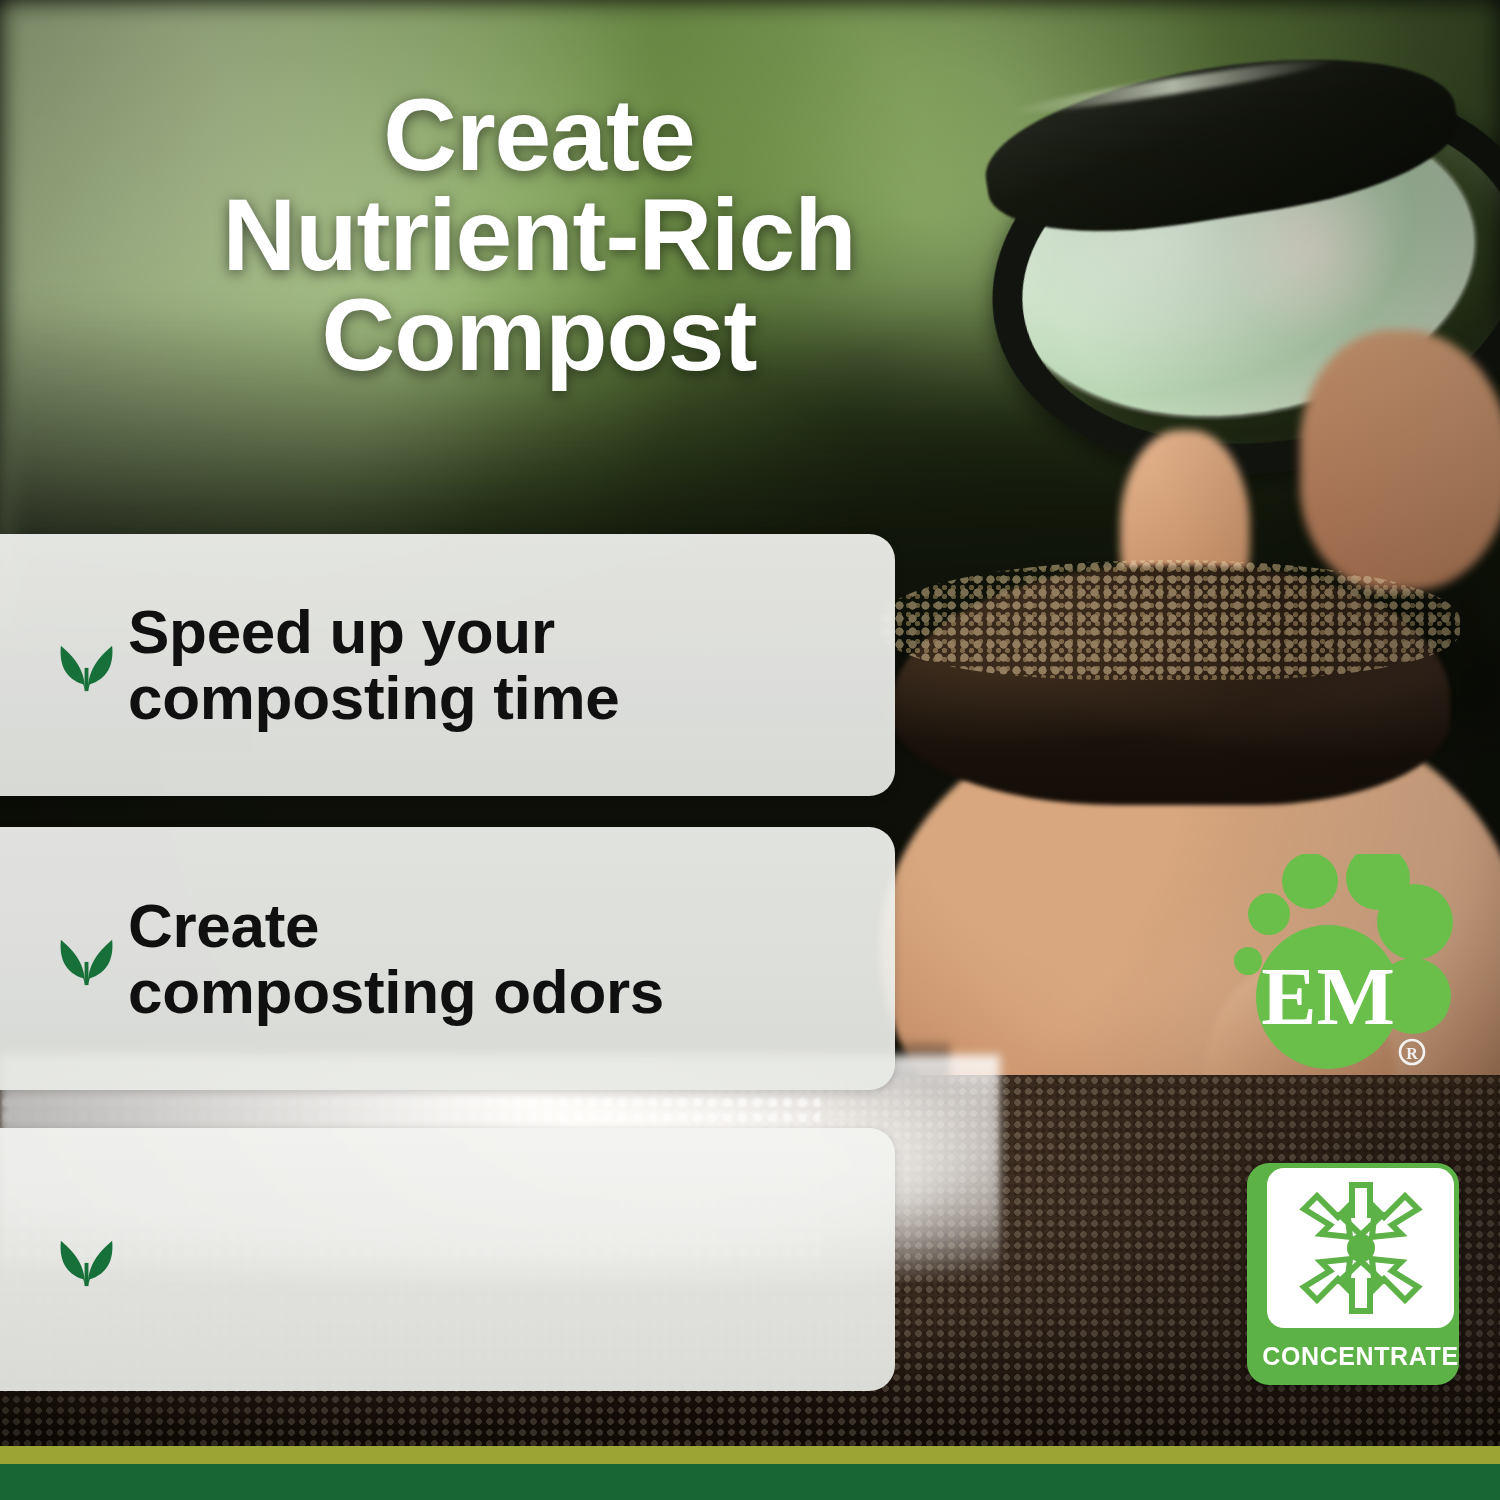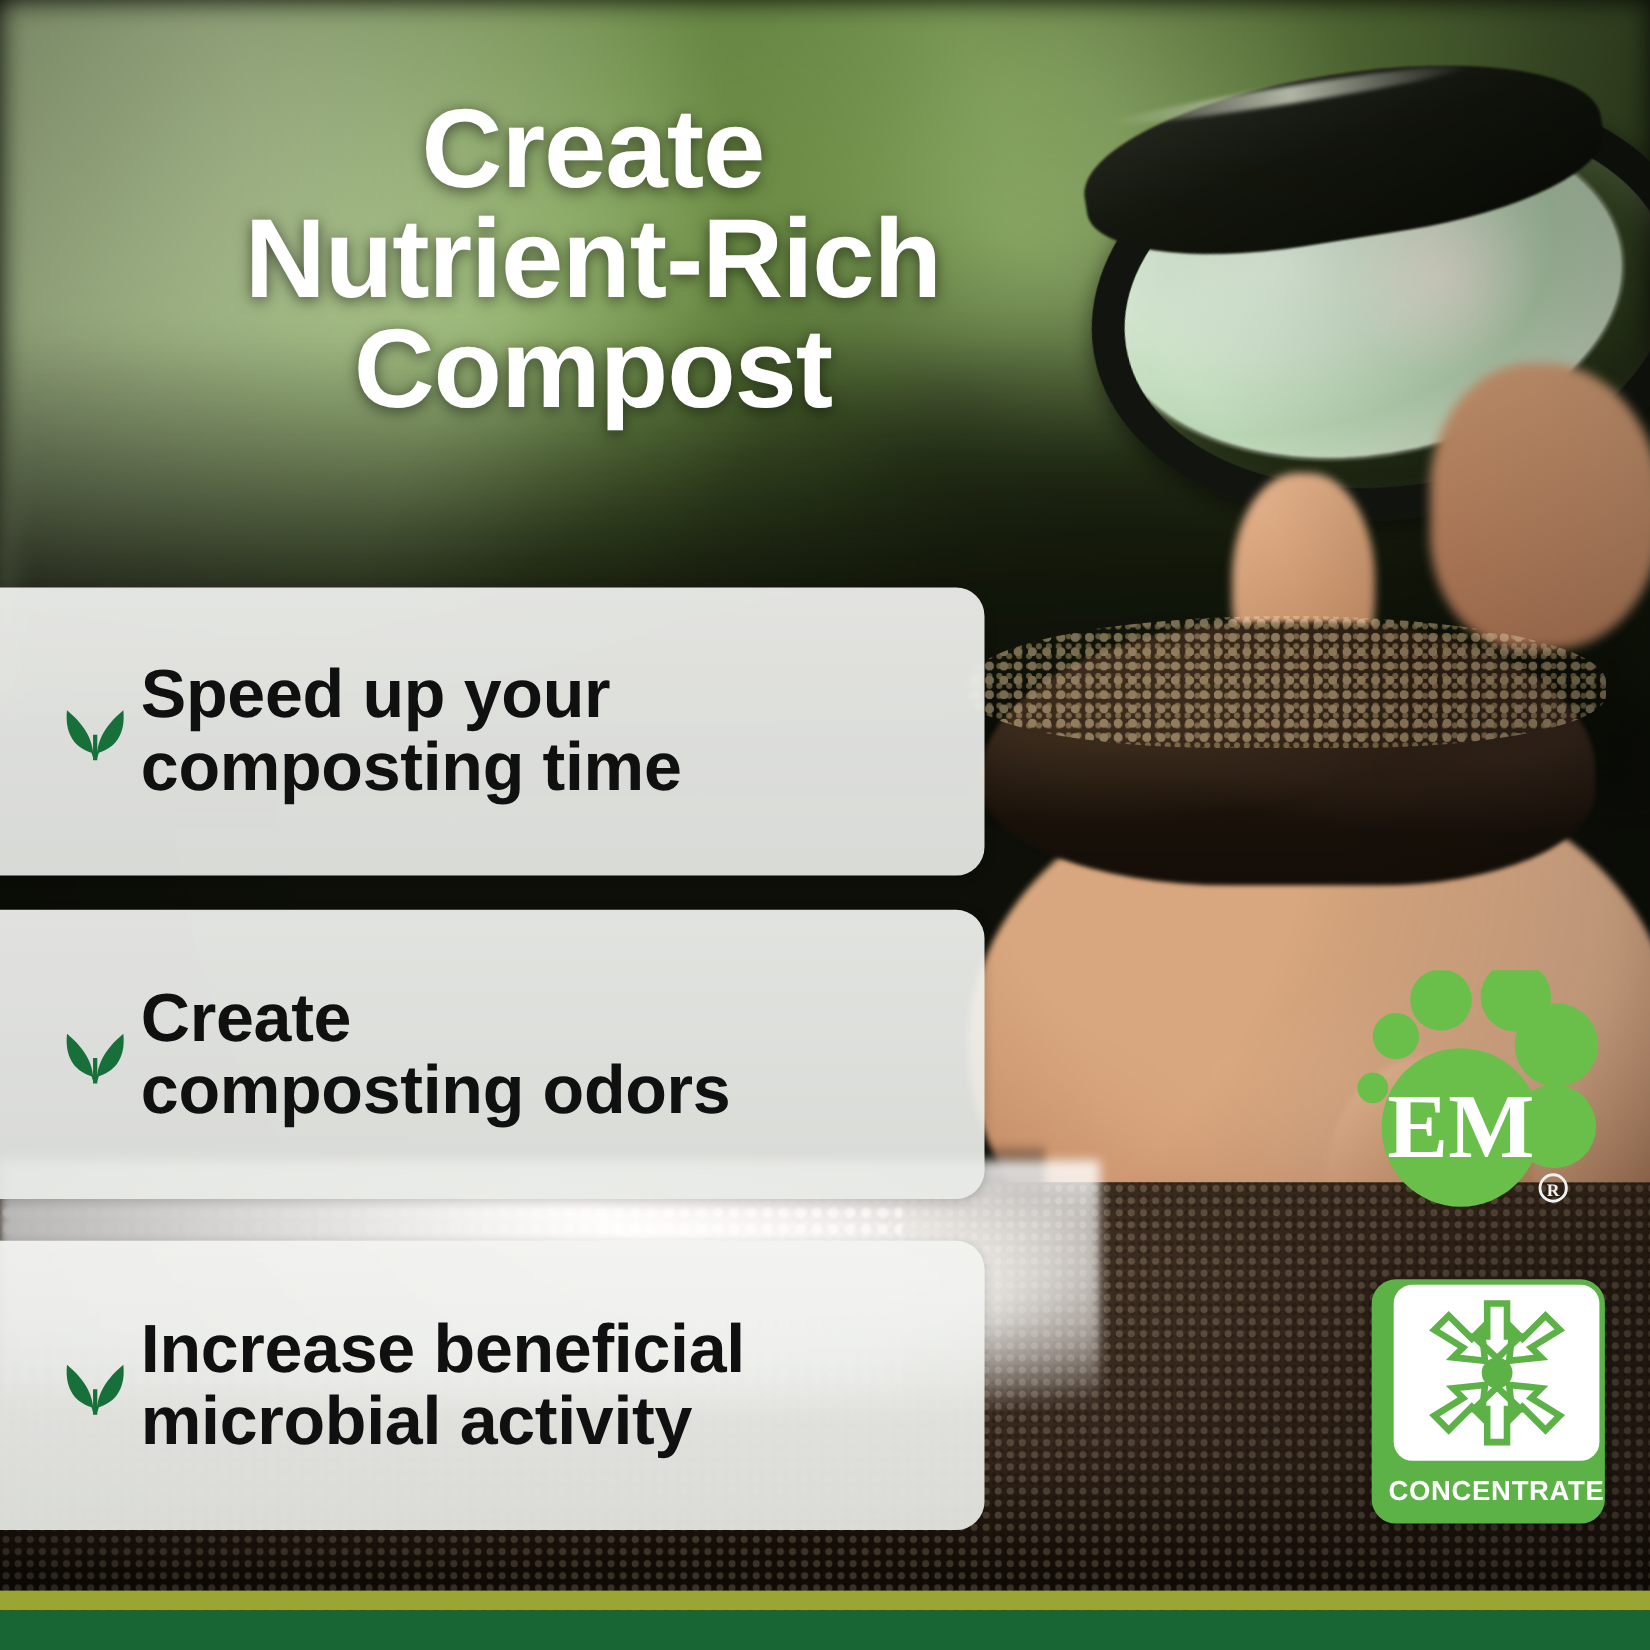--- a/index.html
+++ b/index.html
@@ -176,21 +176,21 @@
 
   .leaf-slot{width:158px;display:flex;justify-content:flex-end;align-items:center;flex:none;}
   .leaf-icon{width:62px;height:58px;display:block;}
   .card-text{
     margin-left:10px;
     color:#101010;font-weight:700;font-size:62px;line-height:1.06;
     letter-spacing:-.3px;white-space:pre-line;
   }
 
   
-  .em-logo{position:absolute;left:1215px;top:882px;width:250px;height:250px;}
+  .em-logo{position:absolute;left:1215px;top:854px;width:250px;height:250px;}
   .em-logo svg{display:block;}
 
   
   .concentrate{
     position:absolute;left:1247px;top:1163px;width:197px;height:222px;
     border-radius:22px;background:#5cb246;
     box-shadow:0 2px 8px rgba(0,0,0,.35);
     overflow:hidden;display:flex;flex-direction:column;padding-left:15px;
   }
   .conc-top{
@@ -266,22 +266,20 @@
   </div>
 
   <div class="card card-3">
     <div class="leaf-slot">
       <svg class="leaf-icon" viewBox="0 0 64 60">
         <path d="M30 56 C30 40 24 26 5 10 C3 30 10 44 28 50 Z" fill="#17703a"></path>
         <path d="M33 56 C33 40 39 26 58 10 C60 30 53 44 35 50 Z" fill="#17703a"></path>
         <path d="M31.5 57 L31.5 33" stroke="#17703a" stroke-width="4" fill="none"></path>
       </svg>
     </div>
-    <div class="card-text">Increase beneficial
-microbial activity</div>
   </div>
 
   <div class="em-logo">
     <svg width="250" height="250" viewBox="0 0 250 250">
       <g fill="#6abf4b">
         <circle cx="95" cy="27" r="28"></circle>
         <circle cx="163" cy="24" r="32"></circle>
         <circle cx="54" cy="60" r="21"></circle>
         <circle cx="200" cy="68" r="38"></circle>
         <circle cx="33" cy="107" r="14"></circle>

